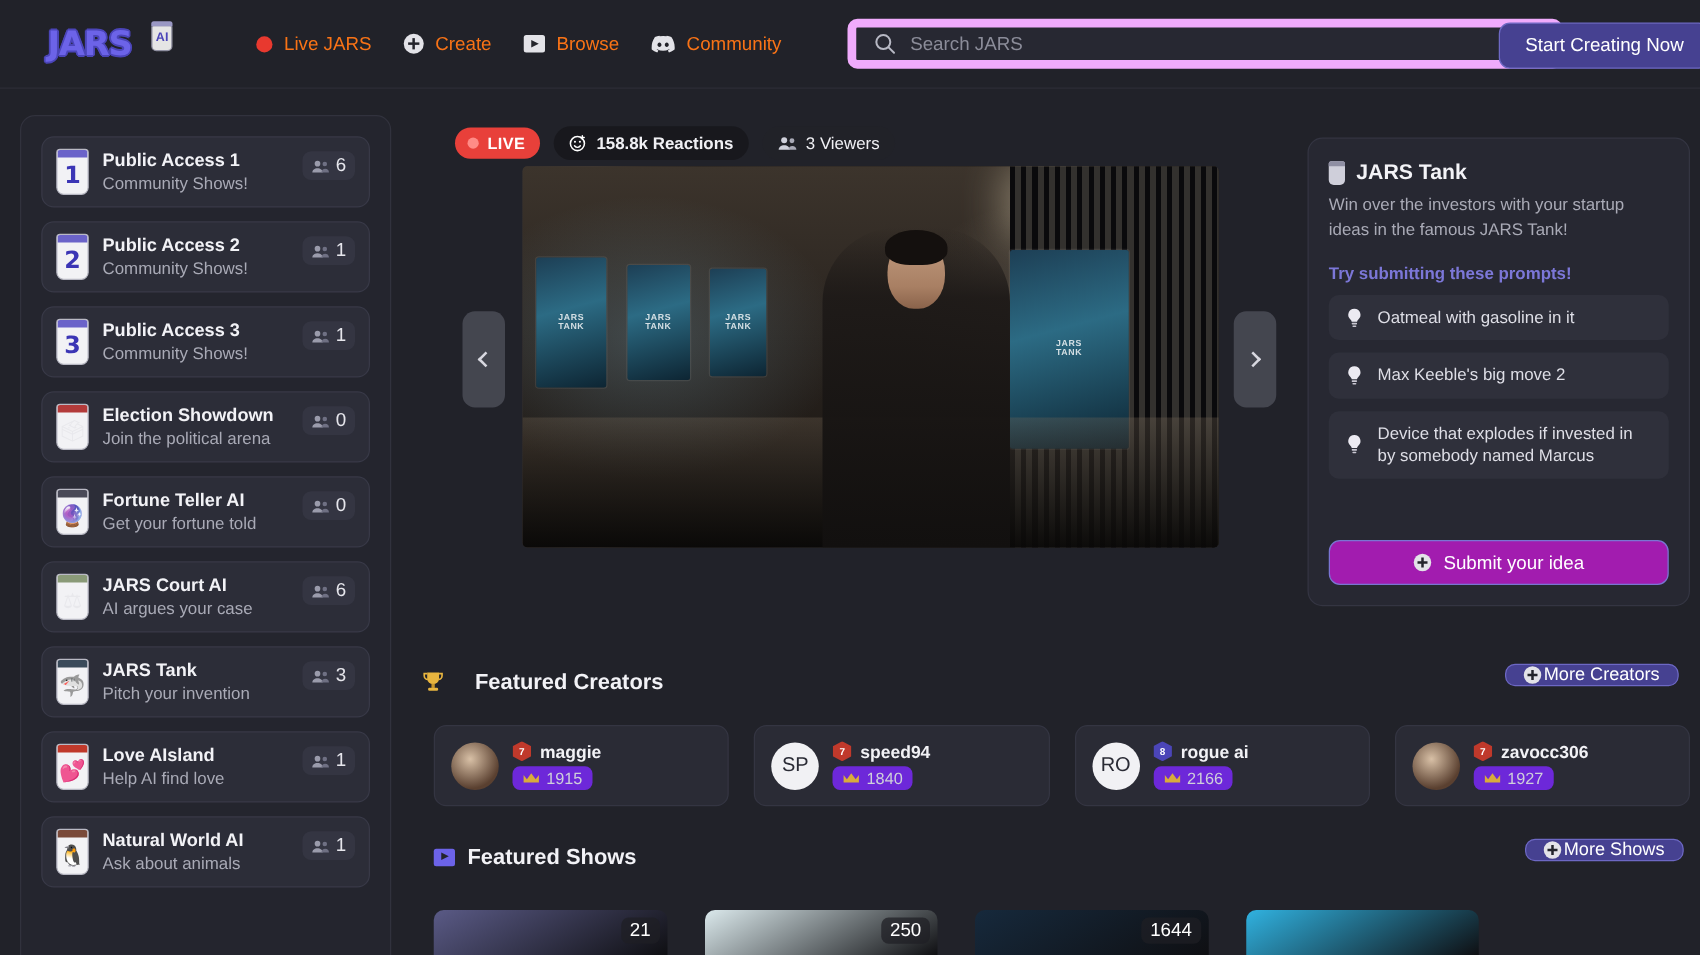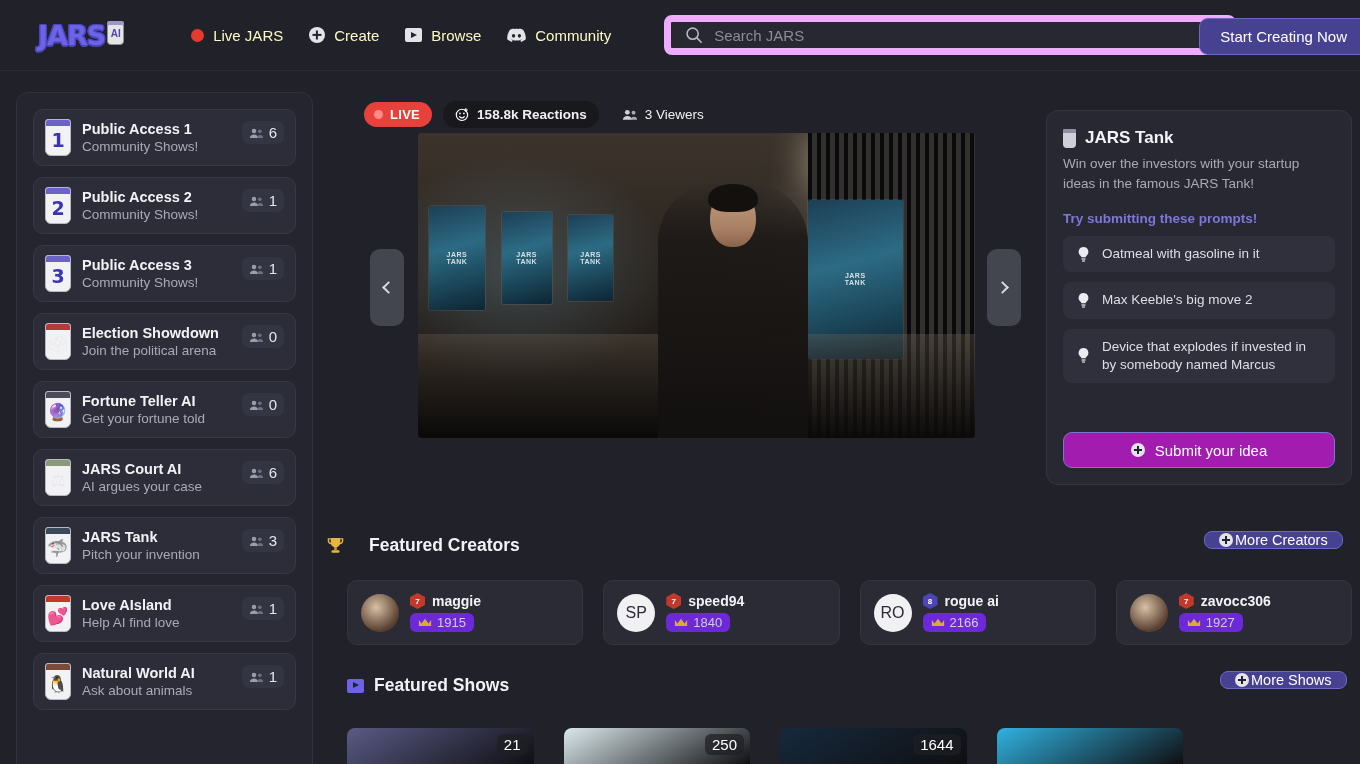--- a/index.html
+++ b/index.html
@@ -12,21 +12,21 @@
   }
 
   
   .topnav{
     position:absolute; left:0; top:0; width:1360px; height:71px;
     background:#212229;
     border-bottom:1px solid #2c2d36;
     display:flex; align-items:center;
   }
   .logo{
-    margin-left:38px; display:flex; align-items:center; gap:2px;
+    margin-left:38px; display:flex; align-items:flex-start; gap:16px;
     height:30px;
   }
   .logo-text{
     font-size:27px; font-weight:bold; letter-spacing:-1px;
     color:#6c63e8;
     text-shadow:
        1.5px 0 0 #4b45b8, -1.5px 0 0 #4b45b8,
        0 1.5px 0 #4b45b8, 0 -1.5px 0 #4b45b8,
        1px 1px 0 #4b45b8, -1px -1px 0 #4b45b8,
        1px -1px 0 #4b45b8, -1px 1px 0 #4b45b8;
@@ -39,21 +39,21 @@
   }
   .logo-jar::before{
     content:""; position:absolute; top:-4px; left:-1px; width:17px; height:4px;
     background:#9a98c4; border-radius:2px 2px 0 0;
   }
   .logo-jar span{ font-size:10px; font-weight:bold; color:#4b45b8; line-height:1; }
 
   .navlinks{ display:flex; align-items:center; gap:8px; margin-left:58px; }
   .navlink{
     display:flex; align-items:center; gap:9px; padding:7px 9px;
-    font-size:15px; color:#fef9c3; border-radius:7px; cursor:pointer;
+    font-size:15px; color:#f97316; border-radius:7px; cursor:pointer;
     white-space:nowrap;
   }
   .dot-live{ width:13px; height:13px; border-radius:50%; background:#e8392f; display:block; }
   .ic-plus{
     width:16px;height:16px;border-radius:50%;background:#e3e3e8;position:relative;display:block;
   }
   .ic-plus::before,.ic-plus::after{
     content:"";position:absolute;background:#23242b;left:50%;top:50%;transform:translate(-50%,-50%);
   }
   .ic-plus::before{ width:9px;height:2.2px; }
@@ -567,21 +567,21 @@
         </svg>
         <span class="ptext">Device that explodes if invested in by somebody named Marcus</span>
       </div>
     </div>
   <div class="rp-submit">
     <span class="ic-plus sm"></span>
     <span>Submit your idea</span>
   </div>
 </div>
 
-<div class="section-head" style="left:326px; top:535px;gap:24px;">
+<div class="section-head" style="left:337px; top:535px;gap:24px;">
   <svg width="19" height="19" viewBox="0 0 20 20">
     <path d="M5 2h10v5a5 5 0 0 1-10 0z" fill="#e8b53f"></path>
     <path d="M5 3H2.5v1.8A3.2 3.2 0 0 0 5.6 8M15 3h2.5v1.8A3.2 3.2 0 0 1 14.4 8" fill="none" stroke="#e8b53f" stroke-width="1.4"></path>
     <rect x="8.6" y="11.5" width="2.8" height="3.6" fill="#c8962c"></rect>
     <rect x="5.8" y="15" width="8.4" height="2.5" rx="1" fill="#e8b53f"></rect>
   </svg>
   <span class="st">Featured Creators</span>
 </div>
 <div class="more-btn" style="left:1204px; top:531px;">
   <span class="ic-plus sm"></span>

